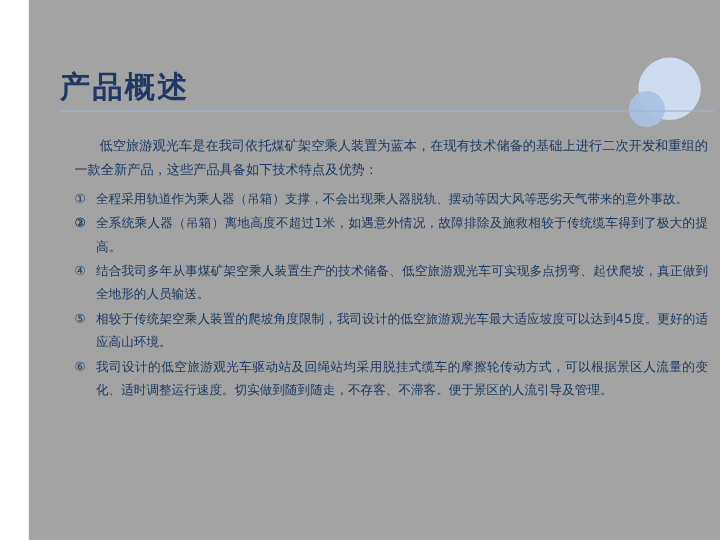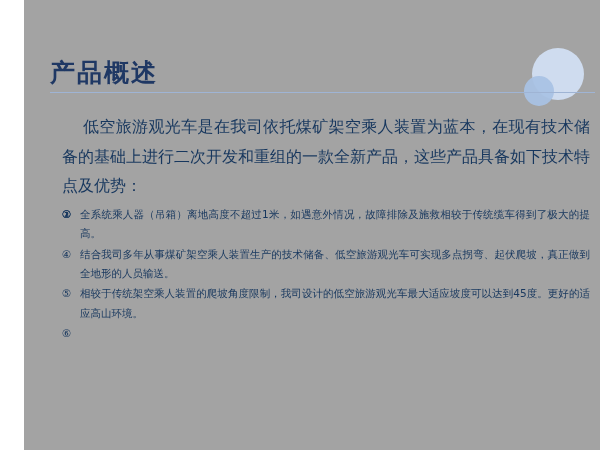--- a/index.html
+++ b/index.html
@@ -60,21 +60,21 @@
     height: 1px;
     background: #9fb4d4;
   }
   .body {
     position: absolute;
     left: 38px;
     top: 112px;
     width: 528px;
   }
   .intro {
-    font-size: 16px;
+    font-size: 11px;
     color: #17375e;
     line-height: 1.85;
     text-indent: 21px;
     text-align: justify;
     margin: 0 0 4px 0;
     font-family: "DejaVu Sans", sans-serif;
   }
   ol.points {
     list-style: none;
     margin: 0;
@@ -108,35 +108,37 @@
 
   <div class="title">产品概述</div>
   <div class="title-rule"></div>
 
   <div class="body">
     <p class="intro">低空旅游观光车是在我司依托煤矿架空乘人装置为蓝本，在现有技术储备的基础上进行二次开发和重组的一款全新产品，这些产品具备如下技术特点及优势：</p>
 
     <ol class="points">
       <li>
         <span class="num">①</span>
+        <span>全程采用轨道作为乘人器（吊箱）支撑，不会出现乘人器脱轨、摆动等因大风等恶劣天气带来的意外事故。</span>
       </li>
       <li>
         <span class="num">②</span>
       </li>
       <li>
         <span class="num">③</span>
         <span>全系统乘人器（吊箱）离地高度不超过1米，如遇意外情况，故障排除及施救相较于传统缆车得到了极大的提高。</span>
       </li>
       <li>
         <span class="num">④</span>
         <span>结合我司多年从事煤矿架空乘人装置生产的技术储备、低空旅游观光车可实现多点拐弯、起伏爬坡，真正做到全地形的人员输送。</span>
       </li>
       <li>
         <span class="num">⑤</span>
         <span>相较于传统架空乘人装置的爬坡角度限制，我司设计的低空旅游观光车最大适应坡度可以达到45度。更好的适应高山环境。</span>
       </li>
       <li>
         <span class="num">⑥</span>
+        <span>我司设计的低空旅游观光车驱动站及回绳站均采用脱挂式缆车的摩擦轮传动方式，可以根据景区人流量的变化、适时调整运行速度。切实做到随到随走，不存客、不滞客。便于景区的人流引导及管理。</span>
       </li>
     </ol>
   </div>
 
 </div>
 
 </body></html>

